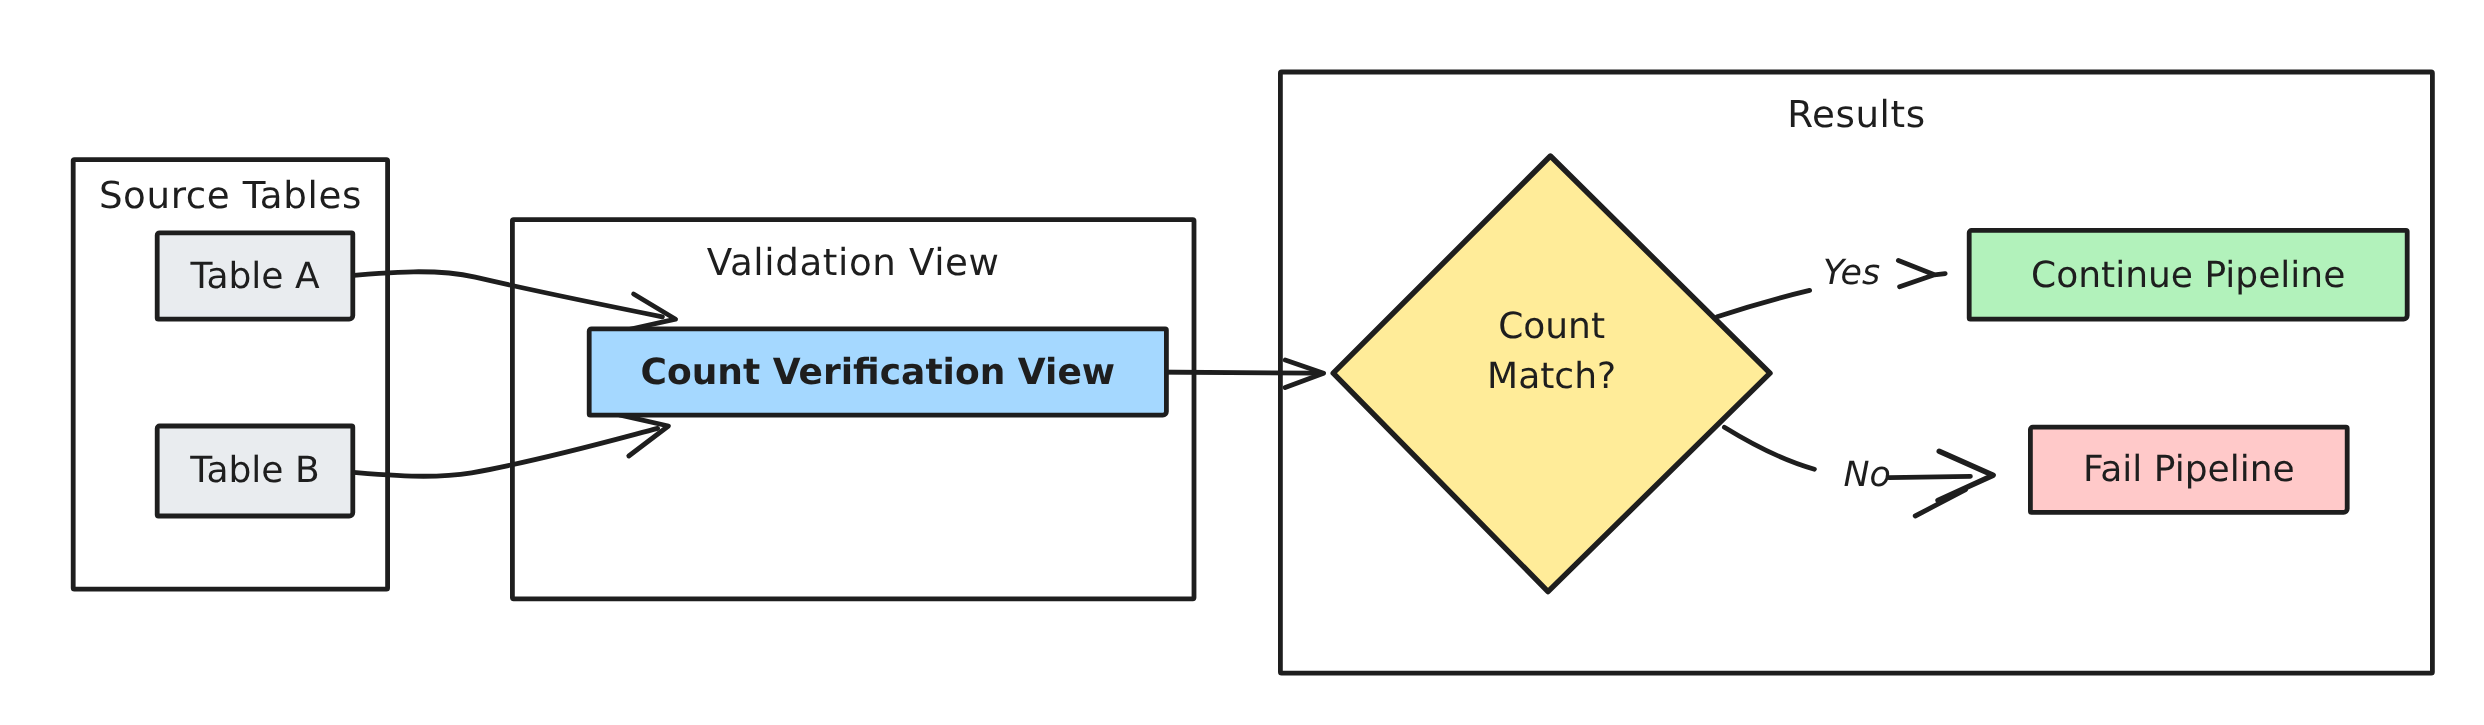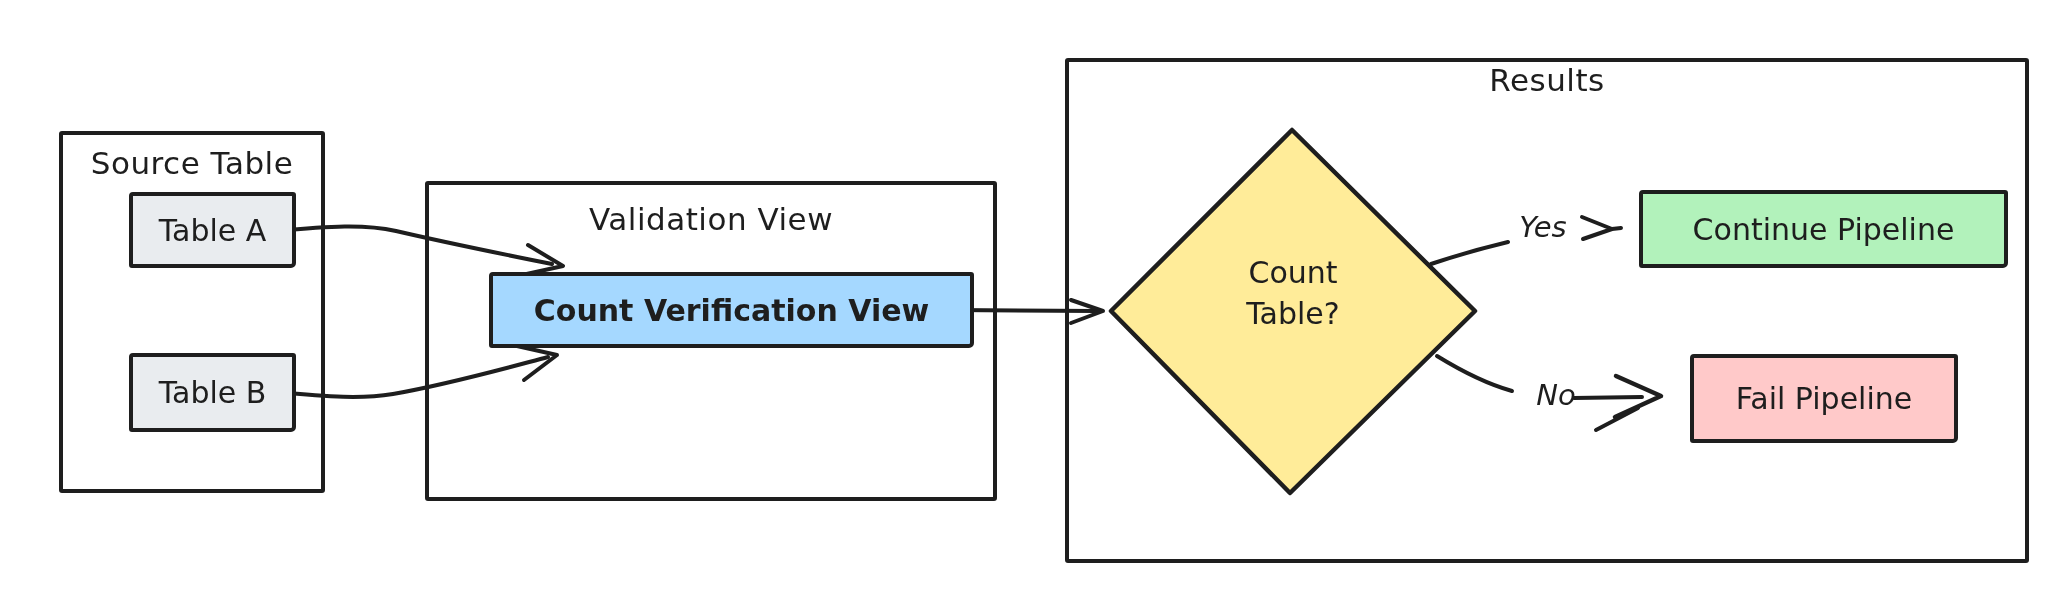--- a/index.html
+++ b/index.html
@@ -72,29 +72,29 @@
     stroke-linejoin: round;
   }
   .stroke-bold { stroke-width: 4.5; }
 </style>
 </head>
 <body>
 
 <div class="canvas">
 
   <div class="group" style="left:59px; top:131px; width:266px; height:362px;">
-    <div class="group-title" style="top:10px;">Source Table</div>
+    <div class="group-title" style="top:10px;">Source Tables</div>
   </div>
 
   <div class="group" style="left:425px; top:145px; width:572px; height:320px;margin-top:36px;">
     <div class="group-title" style="top:16px;">Validation View</div>
   </div>
 
   <div class="group" style="left:1065px; top:58px; width:964px; height:505px;">
-    <div class="group-title" style="top:0;">Results</div>
+    <div class="group-title" style="top:16px;">Results</div>
   </div>
 
   <svg class="overlay" viewBox="0 0 2070 604">
 
     <path class="stroke" d="M 276 231 C 330 226, 365 224, 396 231 C 452 244, 512 256, 552 264"></path>
     <path class="stroke" d="M 528 245 L 563 266 L 522 275"></path>
 
     <path class="stroke" d="M 276 392 C 330 397, 362 399, 393 394 C 450 384, 510 367, 548 357"></path>
     <path class="stroke" d="M 517 346 L 557 355 L 524 380"></path>
 
@@ -121,23 +121,23 @@
   </div>
 
   <div class="node" style="left: 468px; top: 272px; width: 485px; height: 76px; background-color: rgb(165, 216, 255); font-weight: bold;">
     <span>Count Verification View</span>
   </div>
 
   <div class="node" style="left: 1618px; top: 190px; width: 369px; height: 78px; background-color: rgb(178, 242, 187);">
     <span>Continue Pipeline</span>
   </div>
 
-  <div class="node" style="left: 1669px; top: 354px; width: 268px; height: 89px; background-color: rgb(255, 201, 201);">
+  <div class="node" style="left: 1669px; top: 354px; width: 268px; height: 75px; background-color: rgb(255, 201, 201);">
     <span>Fail Pipeline</span>
   </div>
 
   <div class="diamond-label">Count
-Table?</div>
+Match?</div>
 
   <div class="edge-label" style="left:1512px; top:210px; width:62px;">Yes</div>
   <div class="edge-label" style="left:1527px; top:378px; width:58px;">No</div>
 
 </div>
 
 </body></html>

